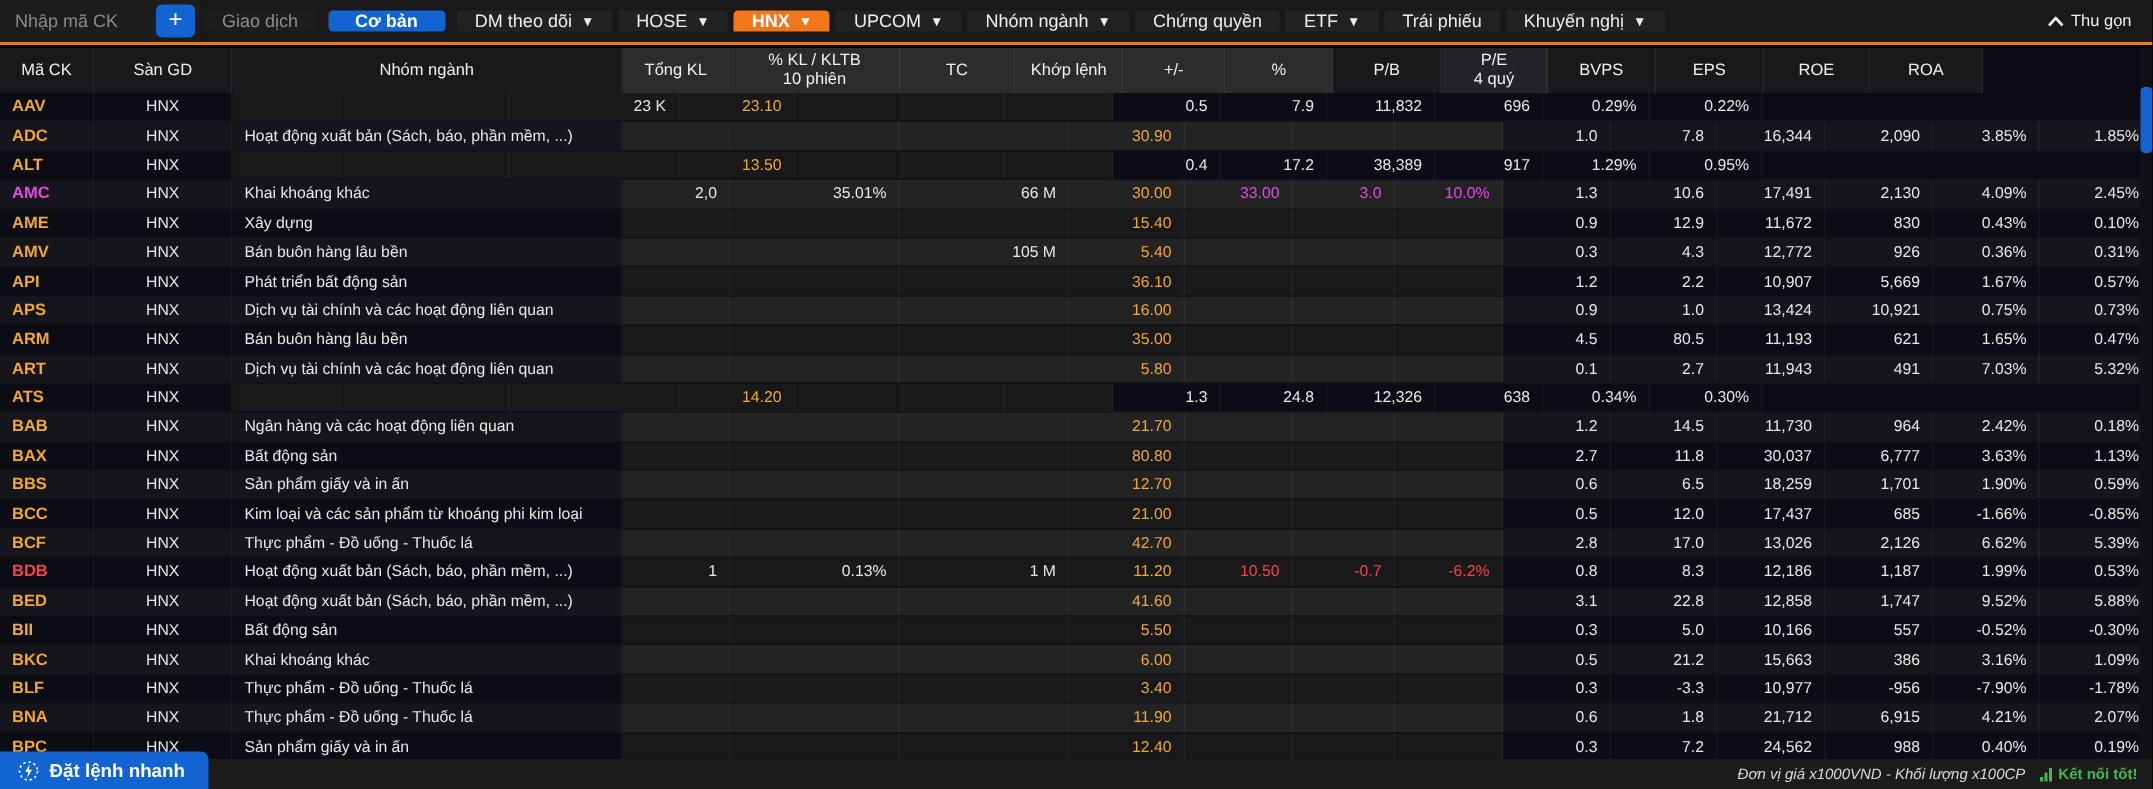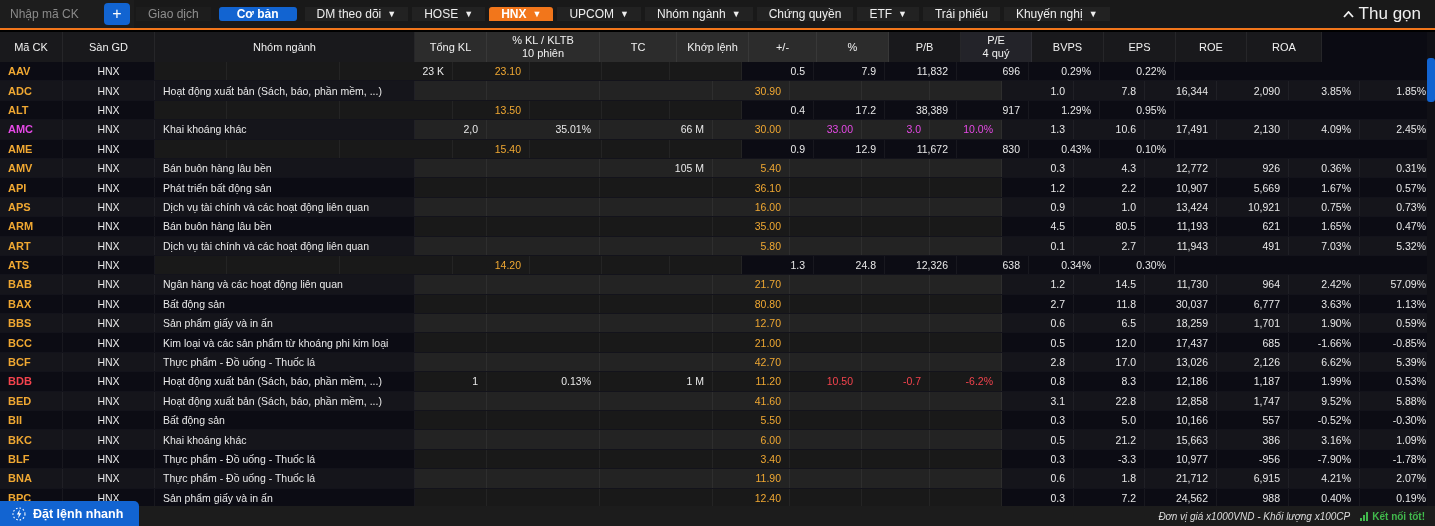--- a/index.html
+++ b/index.html
@@ -17,21 +17,21 @@
              border-radius:4px; font-size:16px; line-height:20px; cursor:pointer; margin:3px 2px; }
   .nav-items { display:flex; align-items:center; flex:1; }
   .nav-item { display:flex; align-items:center; gap:6px; padding:0 12px; margin:0 2px;
               background:#222; color:#eee; font-size:12px; cursor:pointer; white-space:nowrap; }
   .nav-item.plain { background:#1d1d1d; color:#8f8f8f; }
   .nav-item.primary { background:var(--blue,#1264d1); color:#fff; border-radius:3px;
                       margin:3px 6px; padding:0 18px; font-weight:bold; }
   .nav-item.active { background:var(--accent,#f2761b); color:#fff; font-weight:bold;
                      border-radius:3px 3px 0 0; }
   .caret { font-size:9px; line-height:1; }
-  .collapse-btn { display:flex; align-items:center; gap:5px; padding:0 14px; font-size:17px;
+  .collapse-btn { display:flex; align-items:center; gap:5px; padding:0 14px; font-size:11px;
                   color:#efefef; cursor:pointer; margin-left:auto; }
 
   
   .grid { position:absolute; top:32px; left:0; right:0; bottom:20px; overflow:hidden; background:#0b0b13; }
   .thead { display:flex; height:30px; }
   .th { display:flex; flex-direction:column; align-items:center; justify-content:center;
         background:#19191c; font-size:11px; color:#f0f0f0; border-right:1px solid rgba(255,255,255,0.06);
         line-height:1.15; }
   .th.mid { background:#2c2c2c; }
   .th.tint { background:#232329; }
@@ -241,20 +241,21 @@
         <div class="td r" style="width: 72px; flex: 0 0 72px;">1.3</div>
         <div class="td r" style="width: 71px; flex: 0 0 71px;">10.6</div>
         <div class="td r" style="width: 72px; flex: 0 0 72px;">17,491</div>
         <div class="td r" style="width: 72px; flex: 0 0 72px;">2,130</div>
         <div class="td r" style="width: 71px; flex: 0 0 71px;">4.09%</div>
         <div class="td r" style="width: 75px; flex: 0 0 75px;">2.45%</div>
       </div>
       <div class="tr dark">
         <div class="td l ticker st-ref" style="width: 63px; flex: 0 0 63px;">AME</div>
         <div class="td c" style="width: 92px; flex: 0 0 92px;">HNX</div>
+        <div class="td l" style="width: 260px; flex: 0 0 260px;">Xây dựng</div>
         <div class="td r mid" style="width: 72px; flex: 0 0 72px;"></div>
         <div class="td r mid" style="width: 113px; flex: 0 0 113px;"></div>
         <div class="td r mid" style="width: 113px; flex: 0 0 113px;"></div>
         <div class="td r mid tc-val" style="width: 77px; flex: 0 0 77px;">15.40</div>
         <div class="td r mid" style="width: 72px; flex: 0 0 72px;"></div>
         <div class="td r mid" style="width: 68px; flex: 0 0 68px;"></div>
         <div class="td r mid" style="width: 72px; flex: 0 0 72px;"></div>
         <div class="td r" style="width: 72px; flex: 0 0 72px;">0.9</div>
         <div class="td r" style="width: 71px; flex: 0 0 71px;">12.9</div>
         <div class="td r" style="width: 72px; flex: 0 0 72px;">11,672</div>
@@ -378,21 +379,21 @@
         <div class="td r mid" style="width: 113px; flex: 0 0 113px;"></div>
         <div class="td r mid tc-val" style="width: 77px; flex: 0 0 77px;">21.70</div>
         <div class="td r mid" style="width: 72px; flex: 0 0 72px;"></div>
         <div class="td r mid" style="width: 68px; flex: 0 0 68px;"></div>
         <div class="td r mid" style="width: 72px; flex: 0 0 72px;"></div>
         <div class="td r" style="width: 72px; flex: 0 0 72px;">1.2</div>
         <div class="td r" style="width: 71px; flex: 0 0 71px;">14.5</div>
         <div class="td r" style="width: 72px; flex: 0 0 72px;">11,730</div>
         <div class="td r" style="width: 72px; flex: 0 0 72px;">964</div>
         <div class="td r" style="width: 71px; flex: 0 0 71px;">2.42%</div>
-        <div class="td r" style="width: 75px; flex: 0 0 75px;">57.09%</div>
+        <div class="td r" style="width: 75px; flex: 0 0 75px;">0.18%</div>
       </div>
       <div class="tr dark">
         <div class="td l ticker st-ref" style="width: 63px; flex: 0 0 63px;">BAX</div>
         <div class="td c" style="width: 92px; flex: 0 0 92px;">HNX</div>
         <div class="td l" style="width: 260px; flex: 0 0 260px;">Bất động sản</div>
         <div class="td r mid" style="width: 72px; flex: 0 0 72px;"></div>
         <div class="td r mid" style="width: 113px; flex: 0 0 113px;"></div>
         <div class="td r mid" style="width: 113px; flex: 0 0 113px;"></div>
         <div class="td r mid tc-val" style="width: 77px; flex: 0 0 77px;">80.80</div>
         <div class="td r mid" style="width: 72px; flex: 0 0 72px;"></div>

